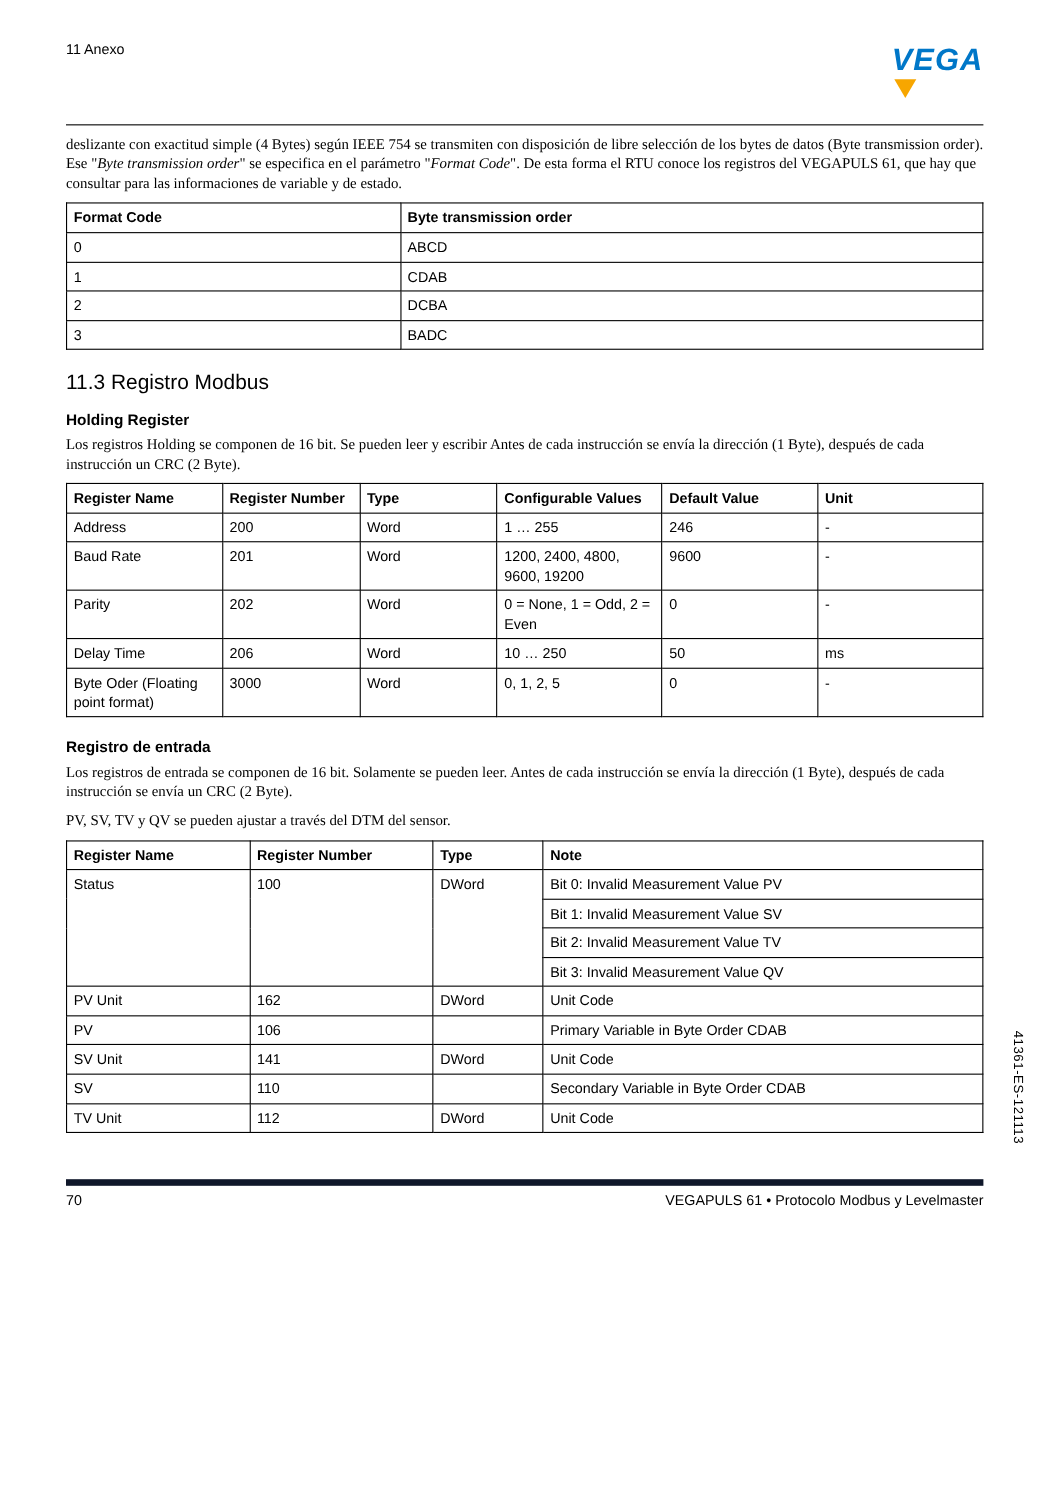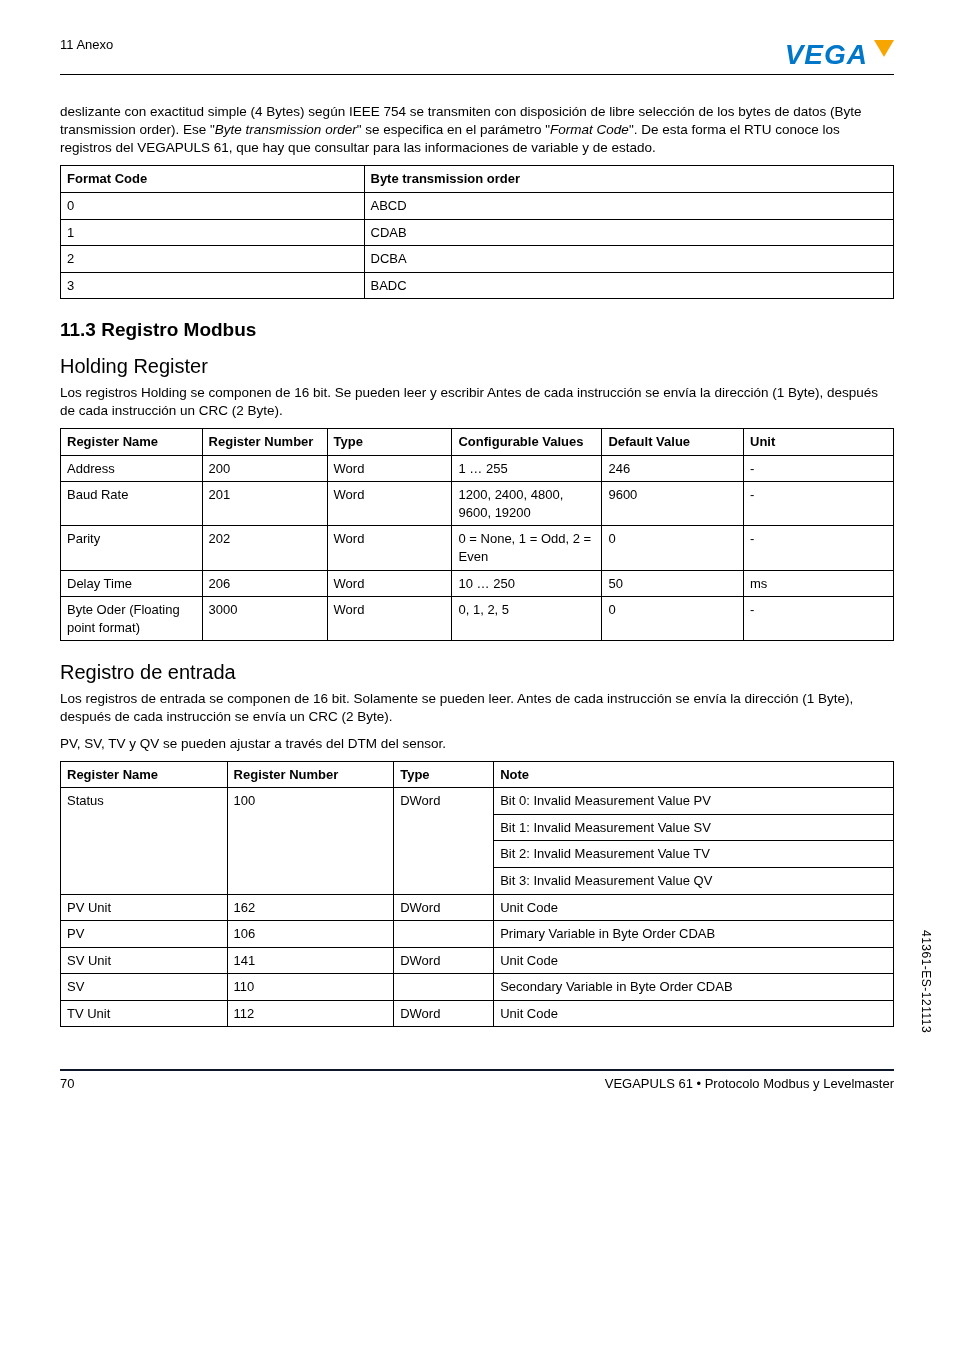--- a/index.html
+++ b/index.html
@@ -12,74 +12,74 @@
     padding: 36px 60px 30px 60px;
     font-size: 13.5px;
     line-height: 1.35;
     position: relative;
   }
   .header-row {
     display: flex;
     justify-content: space-between;
     align-items: flex-start;
     border-bottom: 1px solid #000;
-    padding-bottom: 0;
-    margin-bottom: 28px;
+    padding-bottom: 18px;
+    margin-bottom: 8px;
     gap: 48px;
   }
   .header-left { font-size: 13px; }
   .logo {
     display: flex;
-    align-items: center;
     gap: 4px;
+    flex-direction: column;
   }
   .logo-text {
     font-style: italic;
     font-weight: 900;
     font-size: 28px;
     letter-spacing: 1px;
     color: #0077c8;
   }
   .logo-tri {
     width: 0; height: 0;
     border-left: 10px solid transparent;
     border-right: 10px solid transparent;
     border-top: 17px solid #f7a600;
     margin-left: 2px;
     transform: translateY(-6px);
   }
-  .para { margin-bottom: 8px; }
+  .para { margin-bottom: 8px; font-family: Liberation Serif, serif; }
   .italic { font-style: italic; }
   table {
     border-collapse: collapse;
     width: 100%;
     margin: 6px 0 18px 0;
     font-size: 13px;
   }
   th, td {
     border: 1px solid #000;
     padding: 4px 6px;
     text-align: left;
     vertical-align: top;
   }
   th { font-weight: bold; }
   h2.section {
     font-size: 19px;
+    font-weight: normal;
+    margin: 14px 0 10px 0;
+  }
+  h3.subsection {
+    font-size: 14px;
     font-weight: bold;
-    margin: 14px 0 10px 0;
-  }
-  h3.subsection {
-    font-size: 20px;
-    font-weight: normal;
     margin: 10px 0 4px 0;
   }
   .footer-row {
     display: flex;
     justify-content: space-between;
-    border-top: 2px solid #0f172a;
+    border-top: 6px solid #0f172a;
     margin-top: 42px;
     padding-top: 4px;
     font-size: 13px;
   }
   .side-text {
     position: absolute;
     right: 20px;
     bottom: 90px;
     writing-mode: vertical-rl;
     font-size: 12px;

